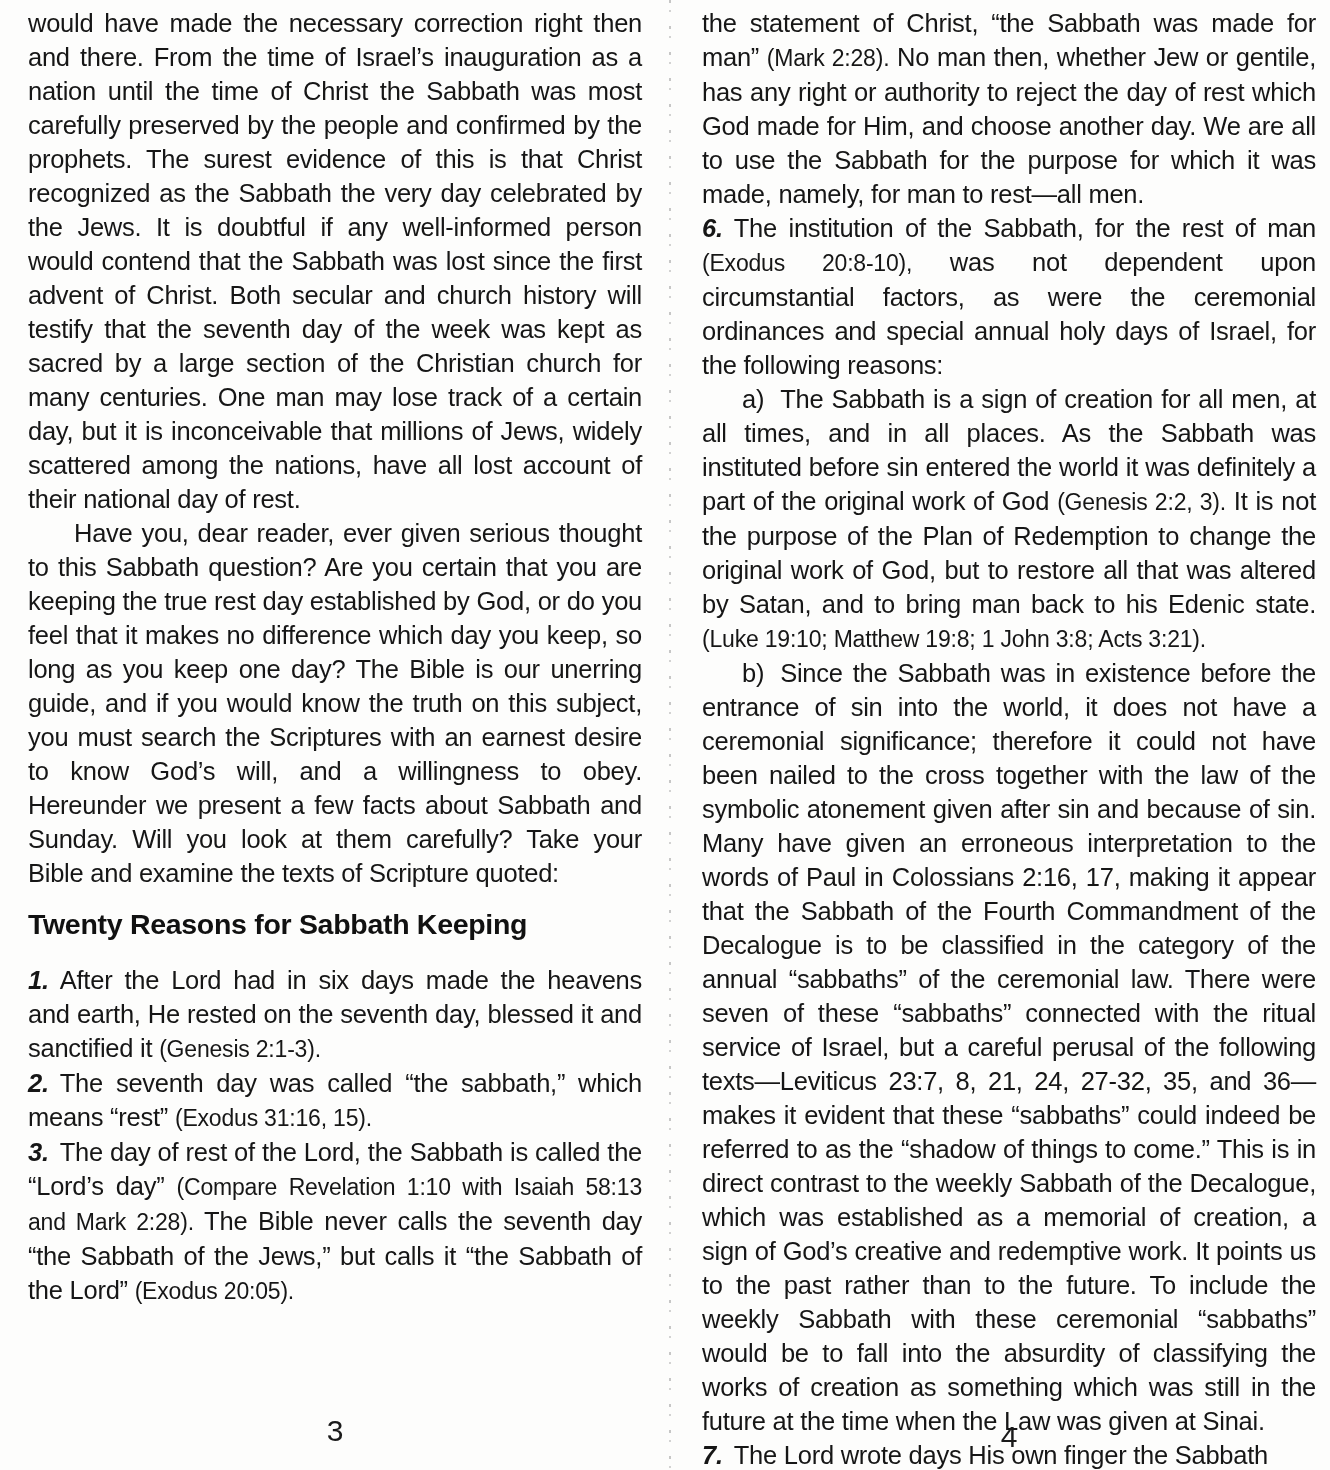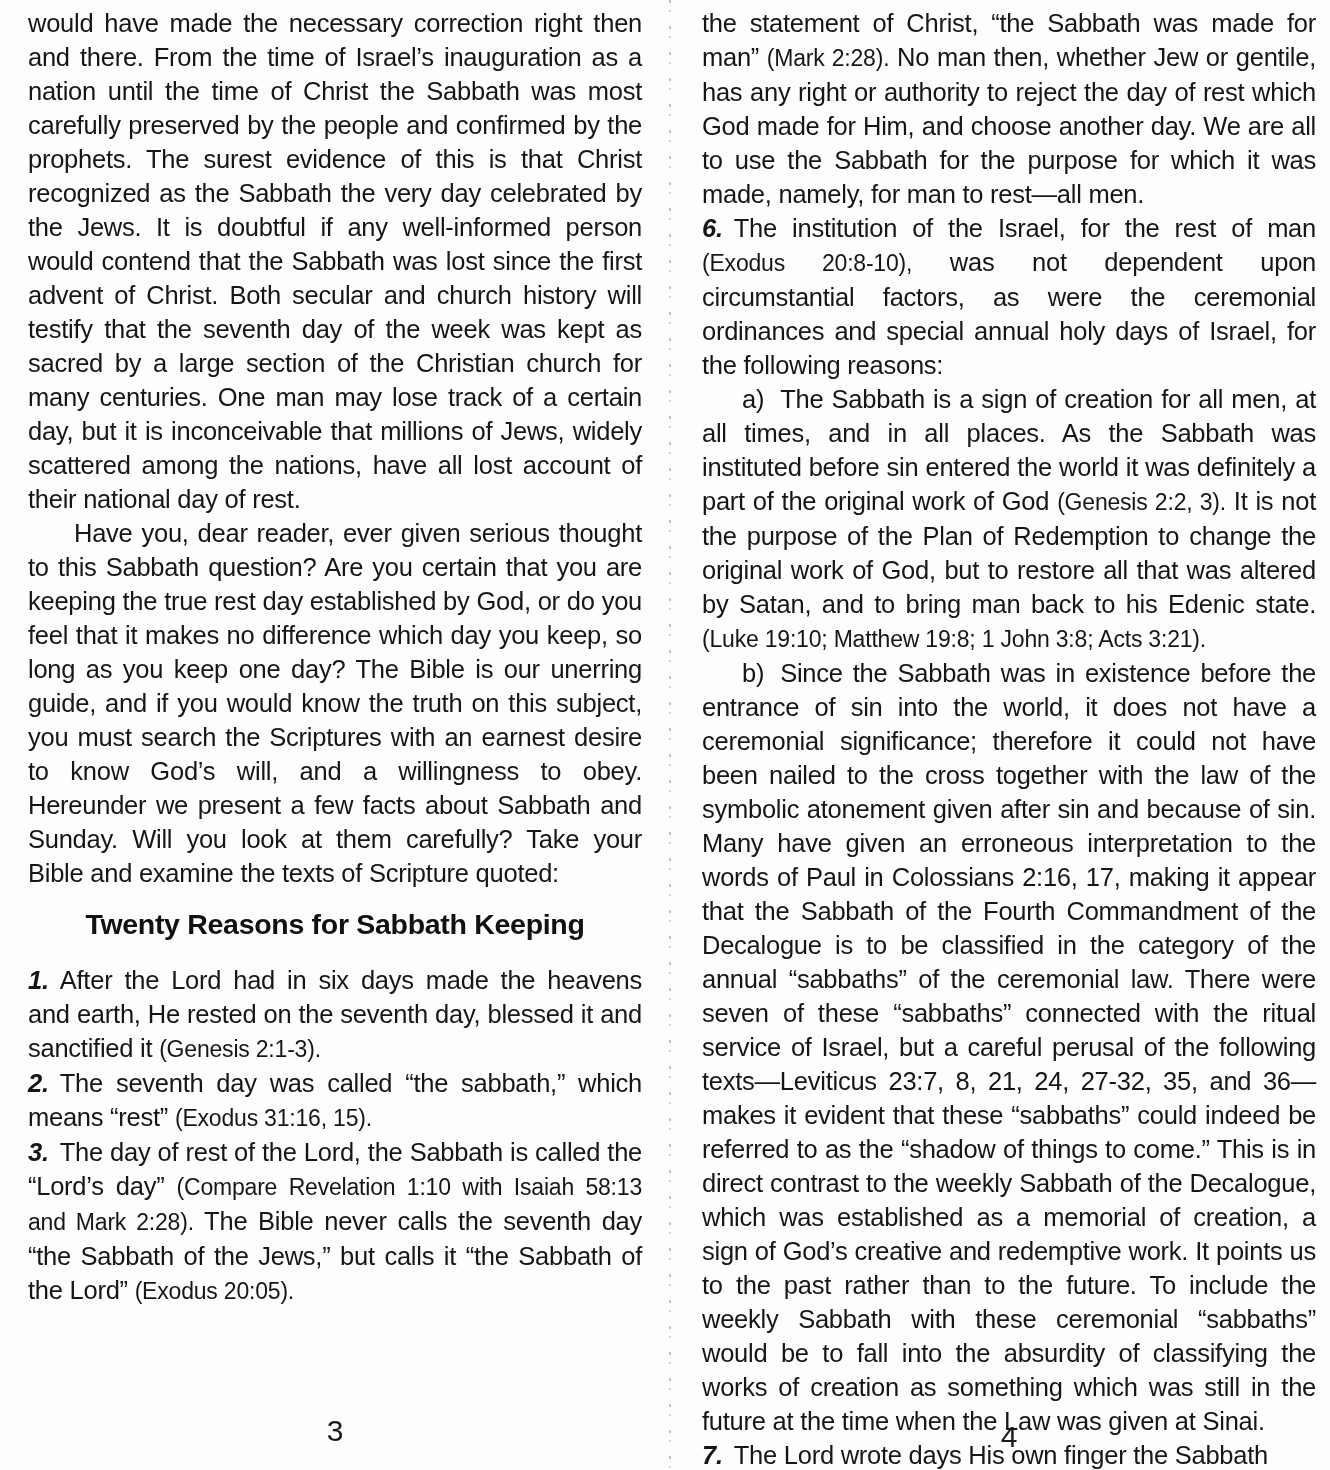--- a/index.html
+++ b/index.html
@@ -42,21 +42,21 @@
   .sublabel {
     padding-right: 16px;
   }
   .ref {
     font-size: 23px;
     letter-spacing: -0.2px;
   }
   .heading {
     font-size: 28.5px;
     font-weight: bold;
-    text-align: center;
+    text-align: left;
     letter-spacing: -0.3px;
     margin: 18px 0 22px 0;
     color: #111;
   }
   .gutter-divider {
     position: absolute;
     left: 669px;
     top: 0;
     width: 2px;
     height: 1470px;
@@ -92,21 +92,21 @@
         <h2 class="heading">Twenty Reasons for Sabbath Keeping</h2>
         <p class="para"><span class="num">1.</span><span>After the Lord had in six days made the heavens and earth, He rested on the seventh day, blessed it and sanctified it </span><span class="ref">(Genesis 2:1-3).</span></p>
         <p class="para"><span class="num">2.</span><span>The seventh day was called “the sabbath,” which means “rest” </span><span class="ref">(Exodus 31:16, 15).</span></p>
         <p class="para"><span class="num">3.</span><span>The day of rest of the Lord, the Sabbath is called the “Lord’s day” </span><span class="ref">(Compare Revelation 1:10 with Isaiah 58:13 and Mark 2:28).</span><span> The Bible never calls the seventh day “the Sabbath of the Jews,” but calls it “the Sabbath of the Lord” </span><span class="ref">(Exodus 20:05).</span></p>
       </div>
   </div>
 
   <div class="column right">
     <div class="col-flow">
         <p class="para"><span>the statement of Christ, “the Sabbath was made for man” </span><span class="ref">(Mark 2:28).</span><span> No man then, whether Jew or gentile, has any right or authority to reject the day of rest which God made for Him, and choose another day. We are all to use the Sabbath for the purpose for which it was made, namely, for man to rest—all men.</span></p>
-        <p class="para"><span class="num">6.</span><span>The institution of the Israel, for the rest of man </span><span class="ref">(Exodus 20:8-10),</span><span> was not dependent upon circumstantial factors, as were the ceremonial ordinances and special annual holy days of Israel, for the following reasons:</span></p>
+        <p class="para"><span class="num">6.</span><span>The institution of the Sabbath, for the rest of man </span><span class="ref">(Exodus 20:8-10),</span><span> was not dependent upon circumstantial factors, as were the ceremonial ordinances and special annual holy days of Israel, for the following reasons:</span></p>
         <p class="para sub"><span class="sublabel">a)</span><span>The Sabbath is a sign of creation for all men, at all times, and in all places. As the Sabbath was instituted before sin entered the world it was definitely a part of the original work of God </span><span class="ref">(Genesis 2:2, 3).</span><span> It is not the purpose of the Plan of Redemption to change the original work of God, but to restore all that was altered by Satan, and to bring man back to his Edenic state. </span><span class="ref">(Luke 19:10; Matthew 19:8; 1 John 3:8; Acts 3:21).</span></p>
         <p class="para sub"><span class="sublabel">b)</span><span>Since the Sabbath was in existence before the entrance of sin into the world, it does not have a ceremonial significance; therefore it could not have been nailed to the cross together with the law of the symbolic atonement given after sin and because of sin. Many have given an erroneous interpretation to the words of Paul in Colossians 2:16, 17, making it appear that the Sabbath of the Fourth Commandment of the Decalogue is to be classified in the category of the annual “sabbaths” of the ceremonial law. There were seven of these “sabbaths” connected with the ritual service of Israel, but a careful perusal of the following texts—Leviticus 23:7, 8, 21, 24, 27-32, 35, and 36—makes it evident that these “sabbaths” could indeed be referred to as the “shadow of things to come.” This is in direct contrast to the weekly Sabbath of the Decalogue, which was established as a memorial of creation, a sign of God’s creative and redemptive work. It points us to the past rather than to the future. To include the weekly Sabbath with these ceremonial “sabbaths” would be to fall into the absurdity of classifying the works of creation as something which was still in the future at the time when the Law was given at Sinai.</span></p>
         <p class="para"><span class="num">7.</span><span>The Lord wrote days His own finger the Sabbath</span></p>
       </div>
   </div>
 
   <div class="page-number left">3</div>
 
   <div class="page-number right">4</div>
 </div>

